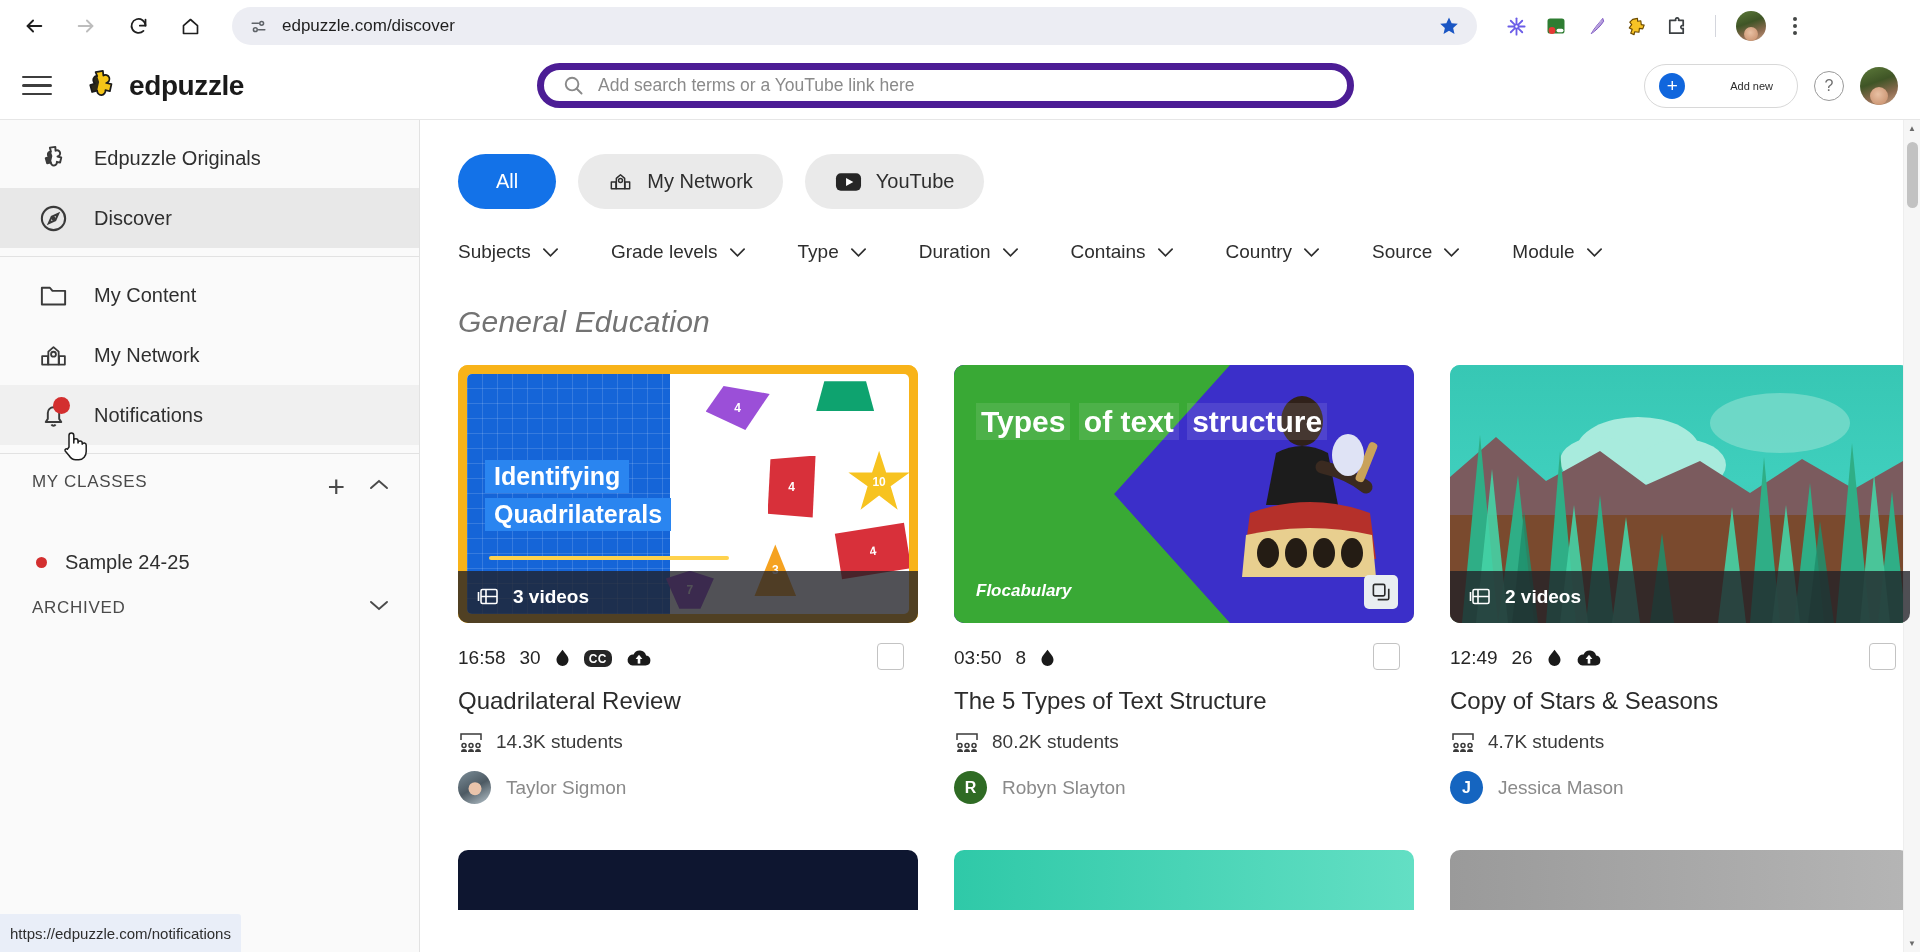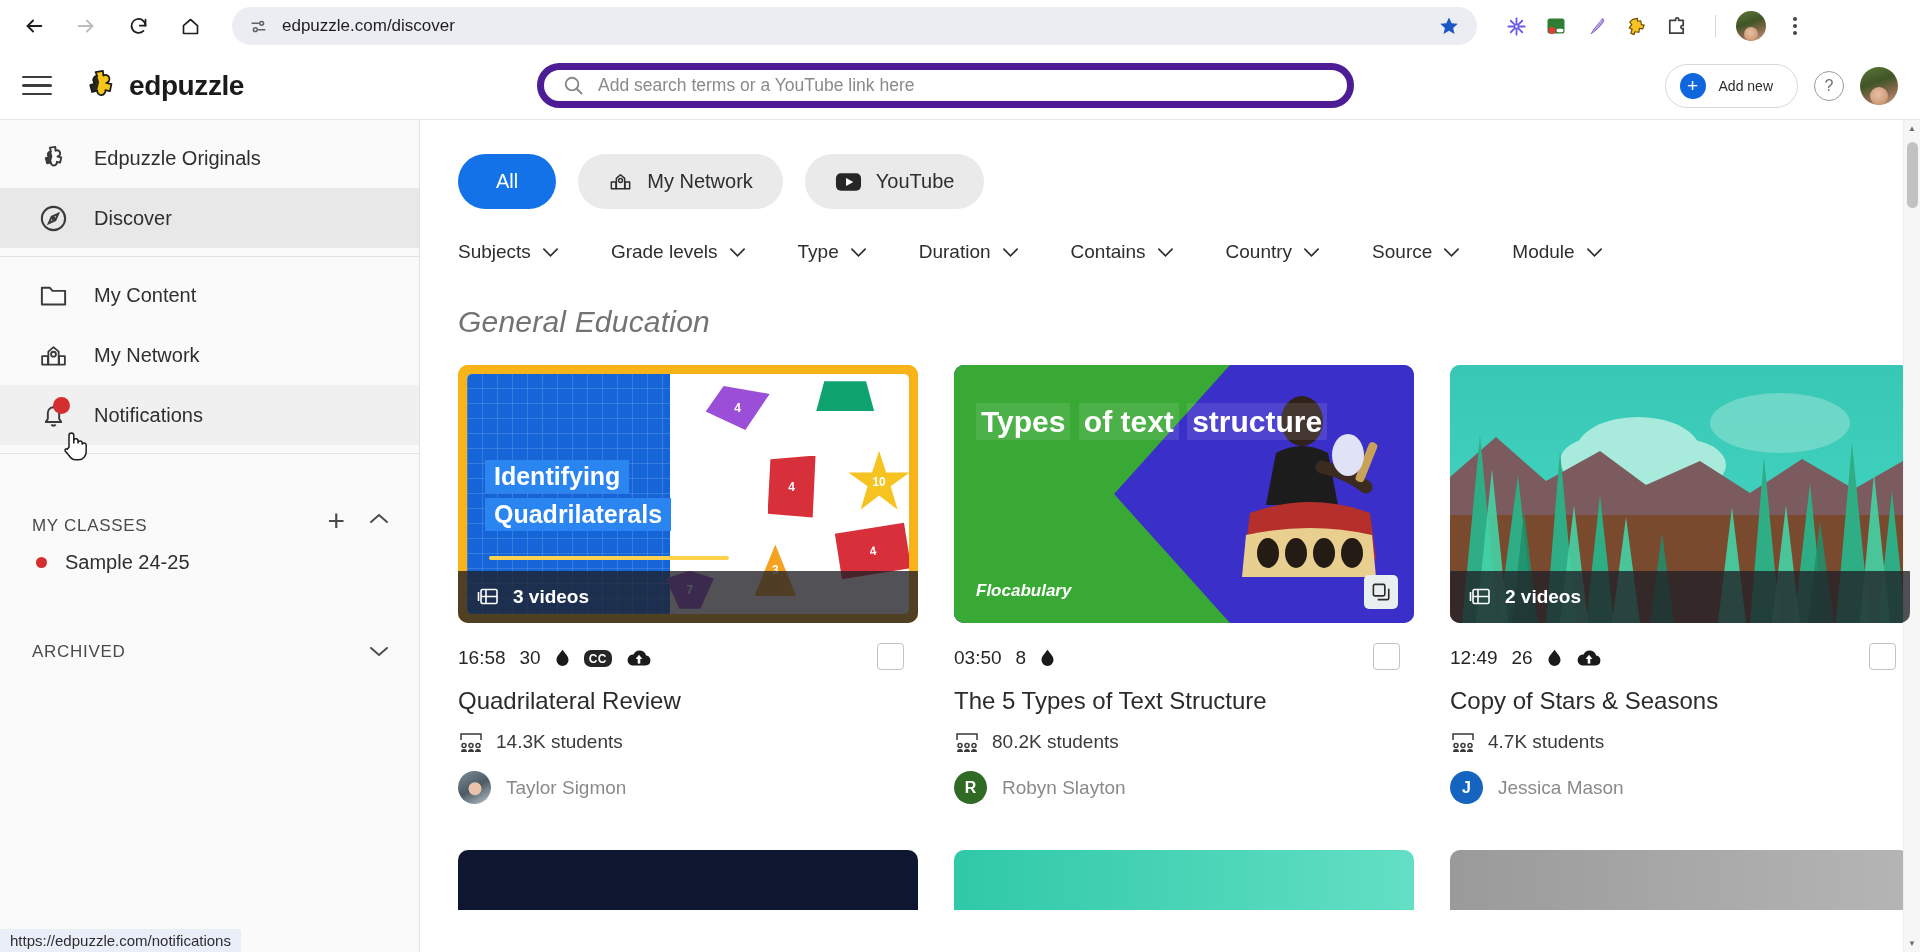--- a/index.html
+++ b/index.html
@@ -69,21 +69,21 @@
   .hdr-right { margin-left:auto; display:flex; align-items:center; gap:16px; }
   .add-new {
     height:44px; border:1px solid #d8d8d8; border-radius:24px; background:#fff;
     display:flex; align-items:center; gap:13px; padding:0 24px 0 14px;
   }
   .add-new-plus {
     width:26px; height:26px; border-radius:50%; background:#1066dd;
     display:flex; align-items:center; justify-content:center;
     color:#fff; font-size:19px; line-height:1; font-weight:400;
   }
-  .add-new-label { font-size:14px; color:#2b2b2b; }
+  .add-new-label { font-size:11px; color:#2b2b2b;margin-left:32px; }
   .help-btn {
     width:30px; height:30px; border-radius:50%; border:1.6px solid #9a9a9a;
     display:flex; align-items:center; justify-content:center;
     font-size:16px; color:#707070;
   }
   .hdr-avatar {
     width:38px; height:38px; border-radius:50%; overflow:hidden;
     background:linear-gradient(160deg,#5d7a3a 0%,#3f5526 40%,#8b6a4f 70%,#c99f82 100%);
     position:relative;
   }
@@ -111,21 +111,21 @@
   .side-item.hover { background:#f0f0f0; }
   .side-icon { width:38px; height:38px; flex:0 0 auto; display:flex; align-items:center; justify-content:center; position:relative; }
   .side-label { font-size:20px; color:#2f2f2f; }
   .notif-dot {
     position:absolute; width:17px; height:17px; border-radius:50%;
     background:#d32f2f; top:1px; right:2px;
   }
   .hand-cursor { position:absolute; left:60px; top:42px; z-index:6; pointer-events:none; }
 
   .side-section-head {
-    display:flex; align-items:flex-end; padding:0 28px 0 32px;
+    display:flex; align-items:flex-start; padding:0 28px 0 32px;
     height:64px; margin-top:10px;
   }
   .side-section-title { font-size:17px; letter-spacing:0.7px; color:#4a4a4a; font-weight:400; }
   .side-section-actions { margin-left:auto; display:flex; align-items:center; gap:22px; }
   .plus-btn { font-size:30px; color:#4a4a4a; line-height:1; font-weight:300; }
   .class-item { display:flex; align-items:center; gap:18px; padding-left:36px; height:52px; }
   .class-dot { width:11px; height:11px; border-radius:50%; background:#d32f2f; flex:0 0 auto; }
   .class-name { font-size:20px; color:#2f2f2f; }
 
   
@@ -231,21 +231,21 @@
   
   .scrollbar {
     position:absolute; right:0; top:0; width:17px; height:832px;
     background:#f6f6f6; border-left:1px solid #eee;
   }
   .sb-arrow { height:17px; display:flex; align-items:center; justify-content:center; font-size:8px; color:#6b6b6b; }
   .sb-thumb { position:absolute; top:22px; left:3px; width:11px; height:66px; background:#c2c2c2; border-radius:6px; }
 
   
   .status-bar {
-    position:absolute; left:0; bottom:0; height:23px;
+    position:absolute; left:0; bottom:0; height:38px;
     background:#e9eef8; display:flex; align-items:center;
     padding:0 10px; font-size:15px; color:#2e2e2e; z-index:40;
     border-top-right-radius:3px;
   }
 </style>
 </head>
 <body>
 
 <div class="browser-bar">
   <div class="nav-btn">

